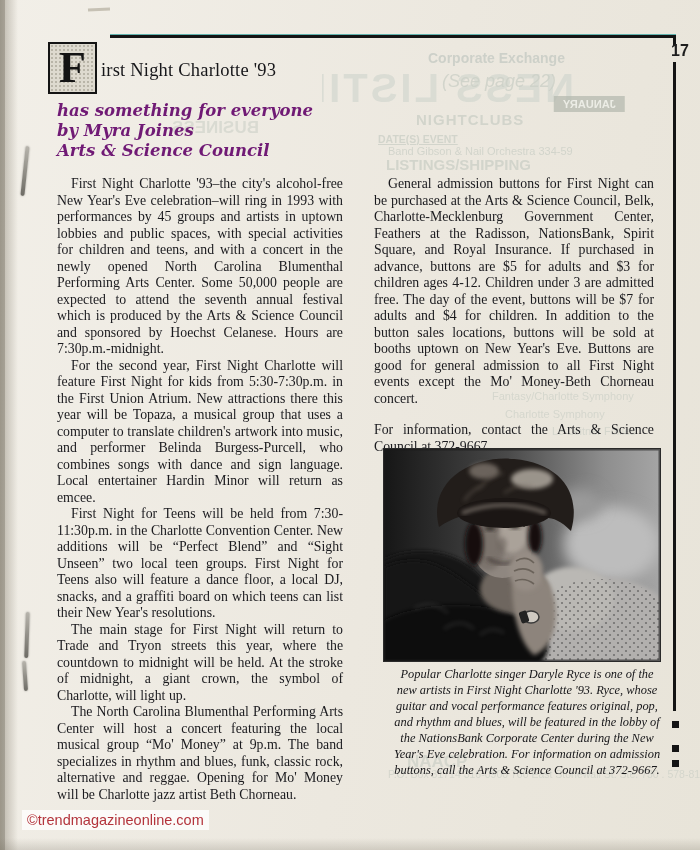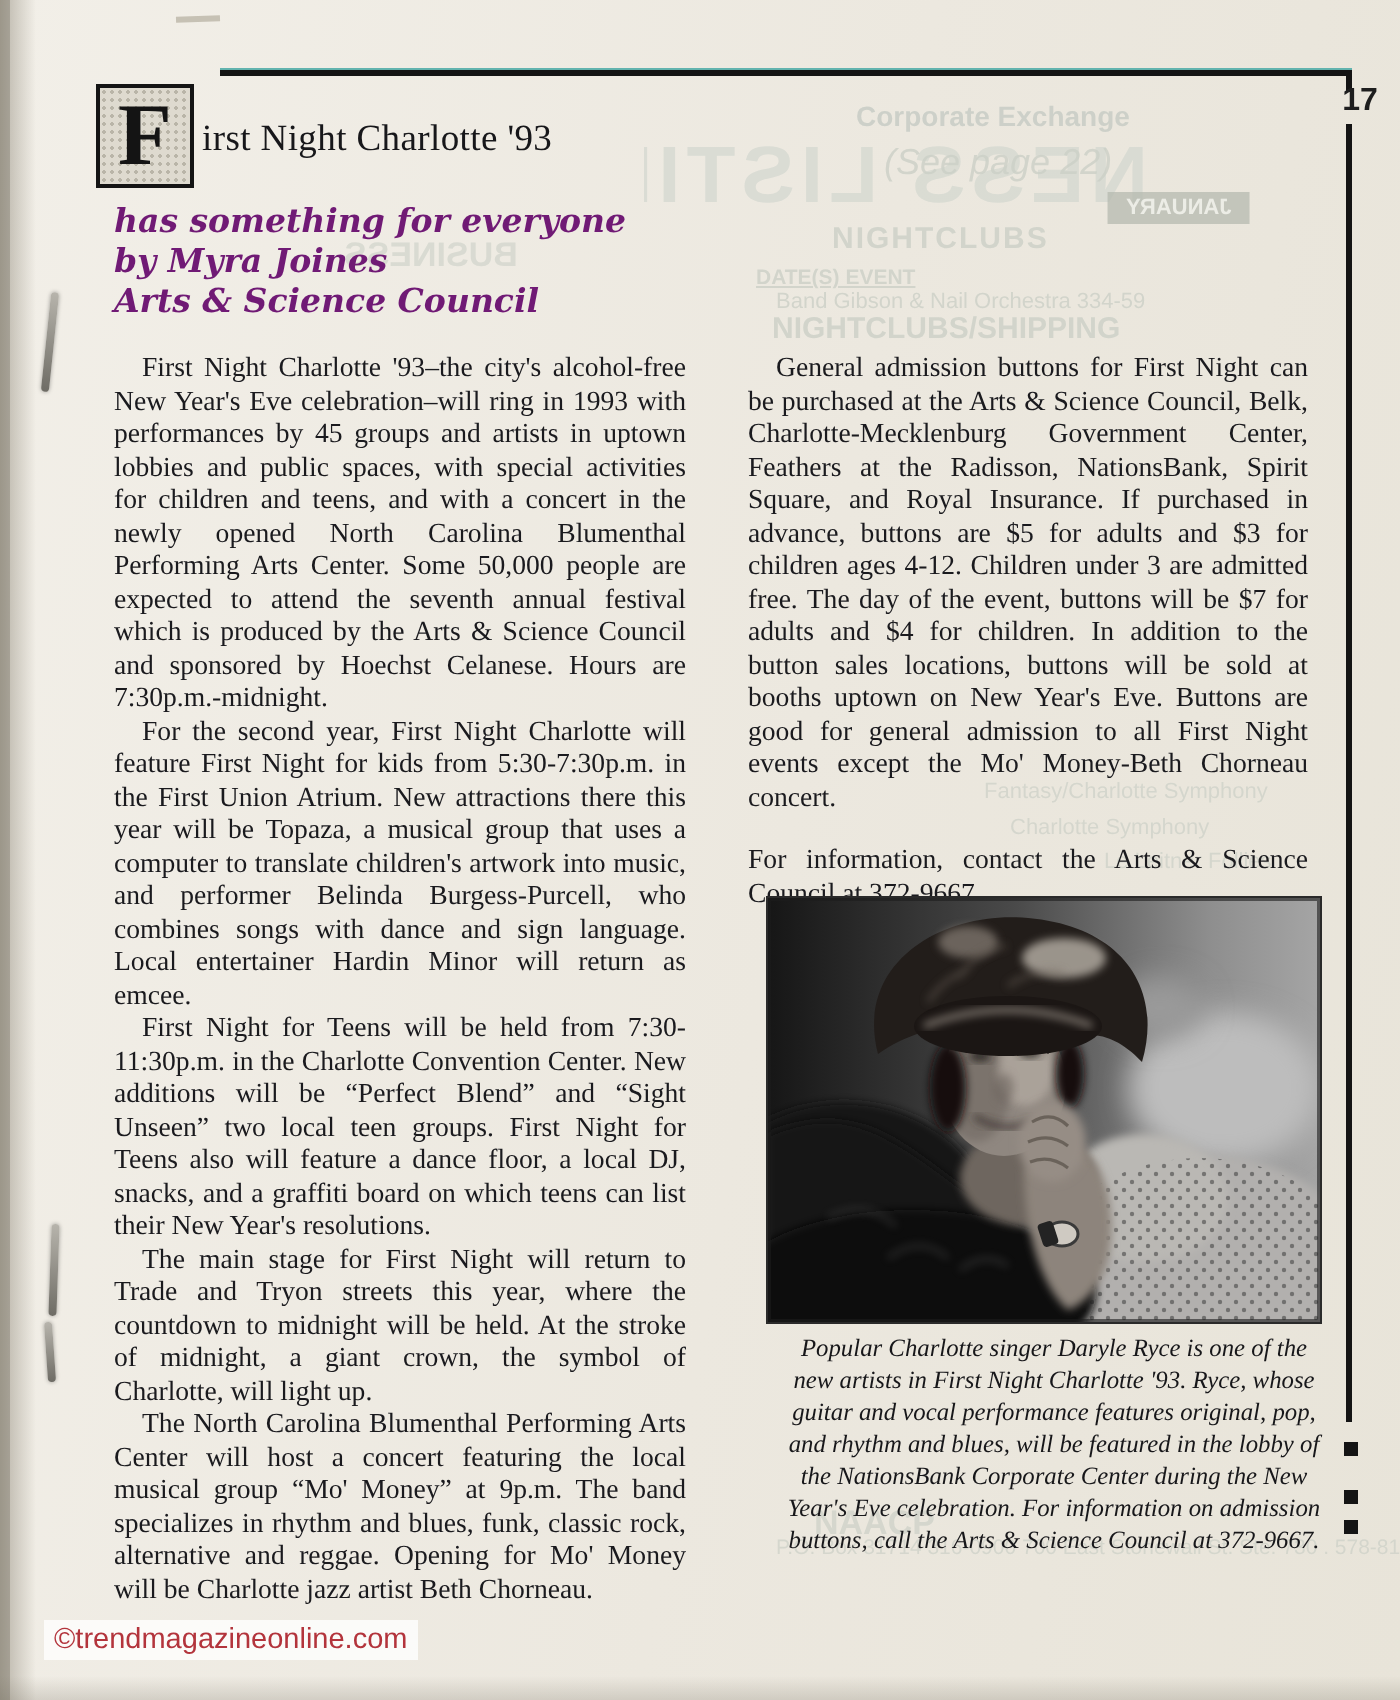--- a/index.html
+++ b/index.html
@@ -87,21 +87,21 @@
 <div class="abs staple s2a"></div>
 <div class="abs staple s2b"></div>
 
 <div class="ghost g-banner mir">NESS LISTINGS</div>
 <div class="ghost g-concerts">Corporate Exchange</div>
 <div class="ghost g-seepage">(See page 22)</div>
 <div class="ghost g-january mir">JANUARY</div>
 <div class="ghost g-nightclubs">NIGHTCLUBS</div>
 <div class="ghost g-dateevent">DATE(S)      EVENT</div>
 <div class="ghost g-band">Band Gibson &amp; Nail Orchestra        334-59</div>
-<div class="ghost g-packaging">NIGHTCLUBS/SHIPPING</div>
+<div class="ghost g-packaging">LISTINGS/SHIPPING</div>
 <div class="ghost g-business mir">BUSINESS</div>
 <div class="ghost g-sym1">Fantasy/Charlotte Symphony</div>
 <div class="ghost g-sym2">Charlotte Symphony</div>
 <div class="ghost g-sym3">Le Leitner Follies</div>
 <div class="ghost g-naacp">NAACP</div>
 <div class="ghost g-address">P.O. Box 31714    316-0900    700 East Stonewall St. Ste. 730 . 578-8161</div>
 
 <div class="abs rule-top"></div>
 <div class="abs rule-right-upper"></div>
 <div class="abs rule-right-lower"></div>

